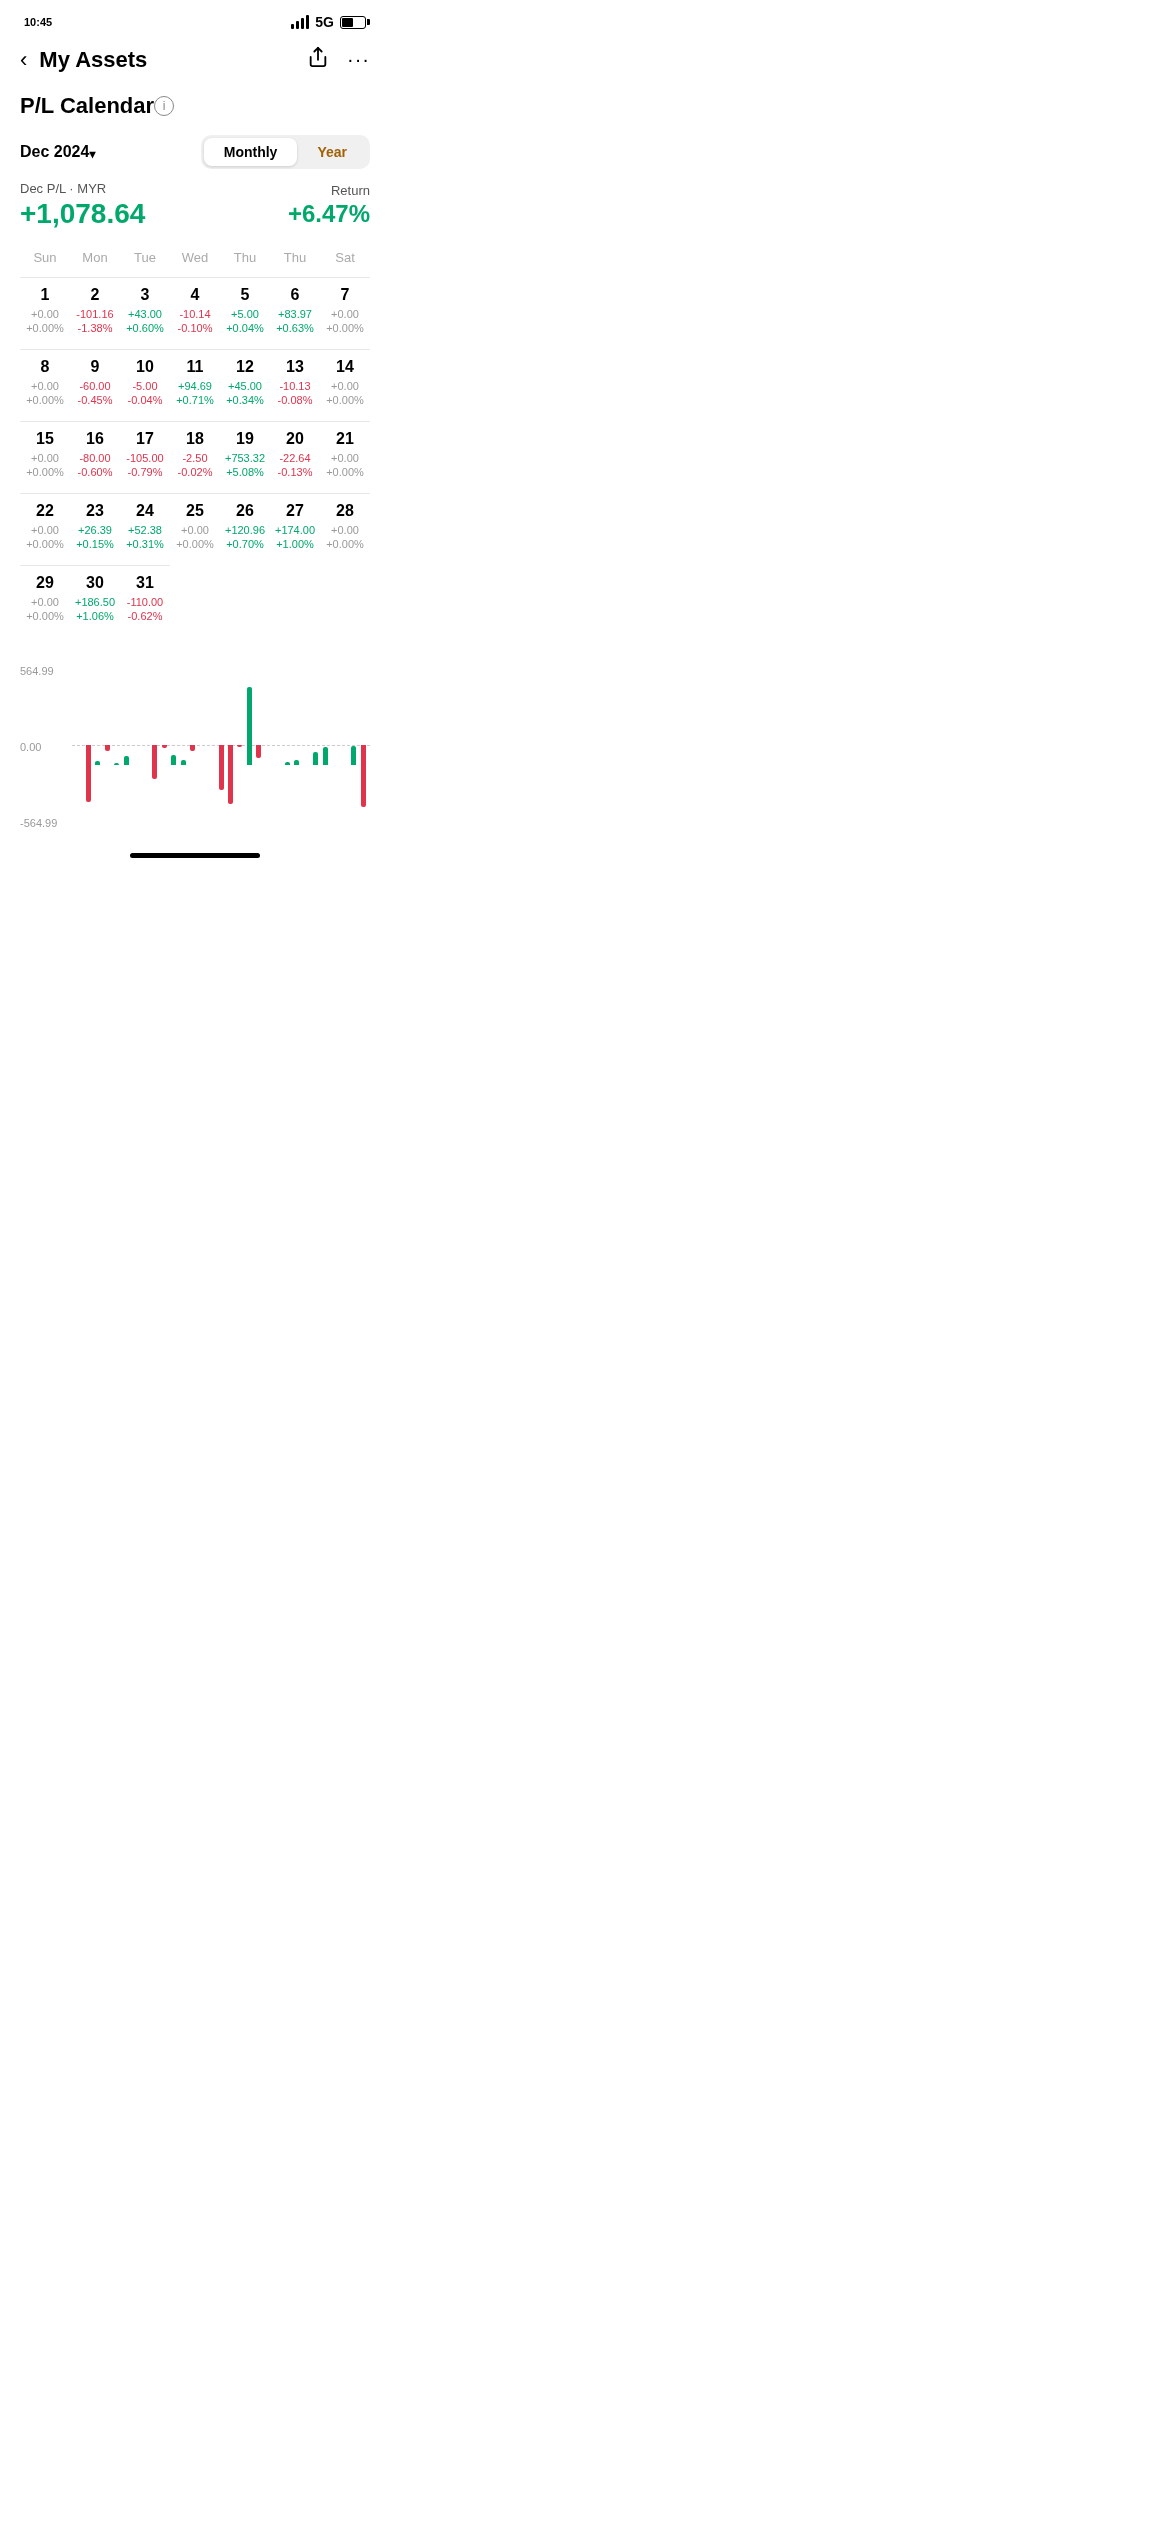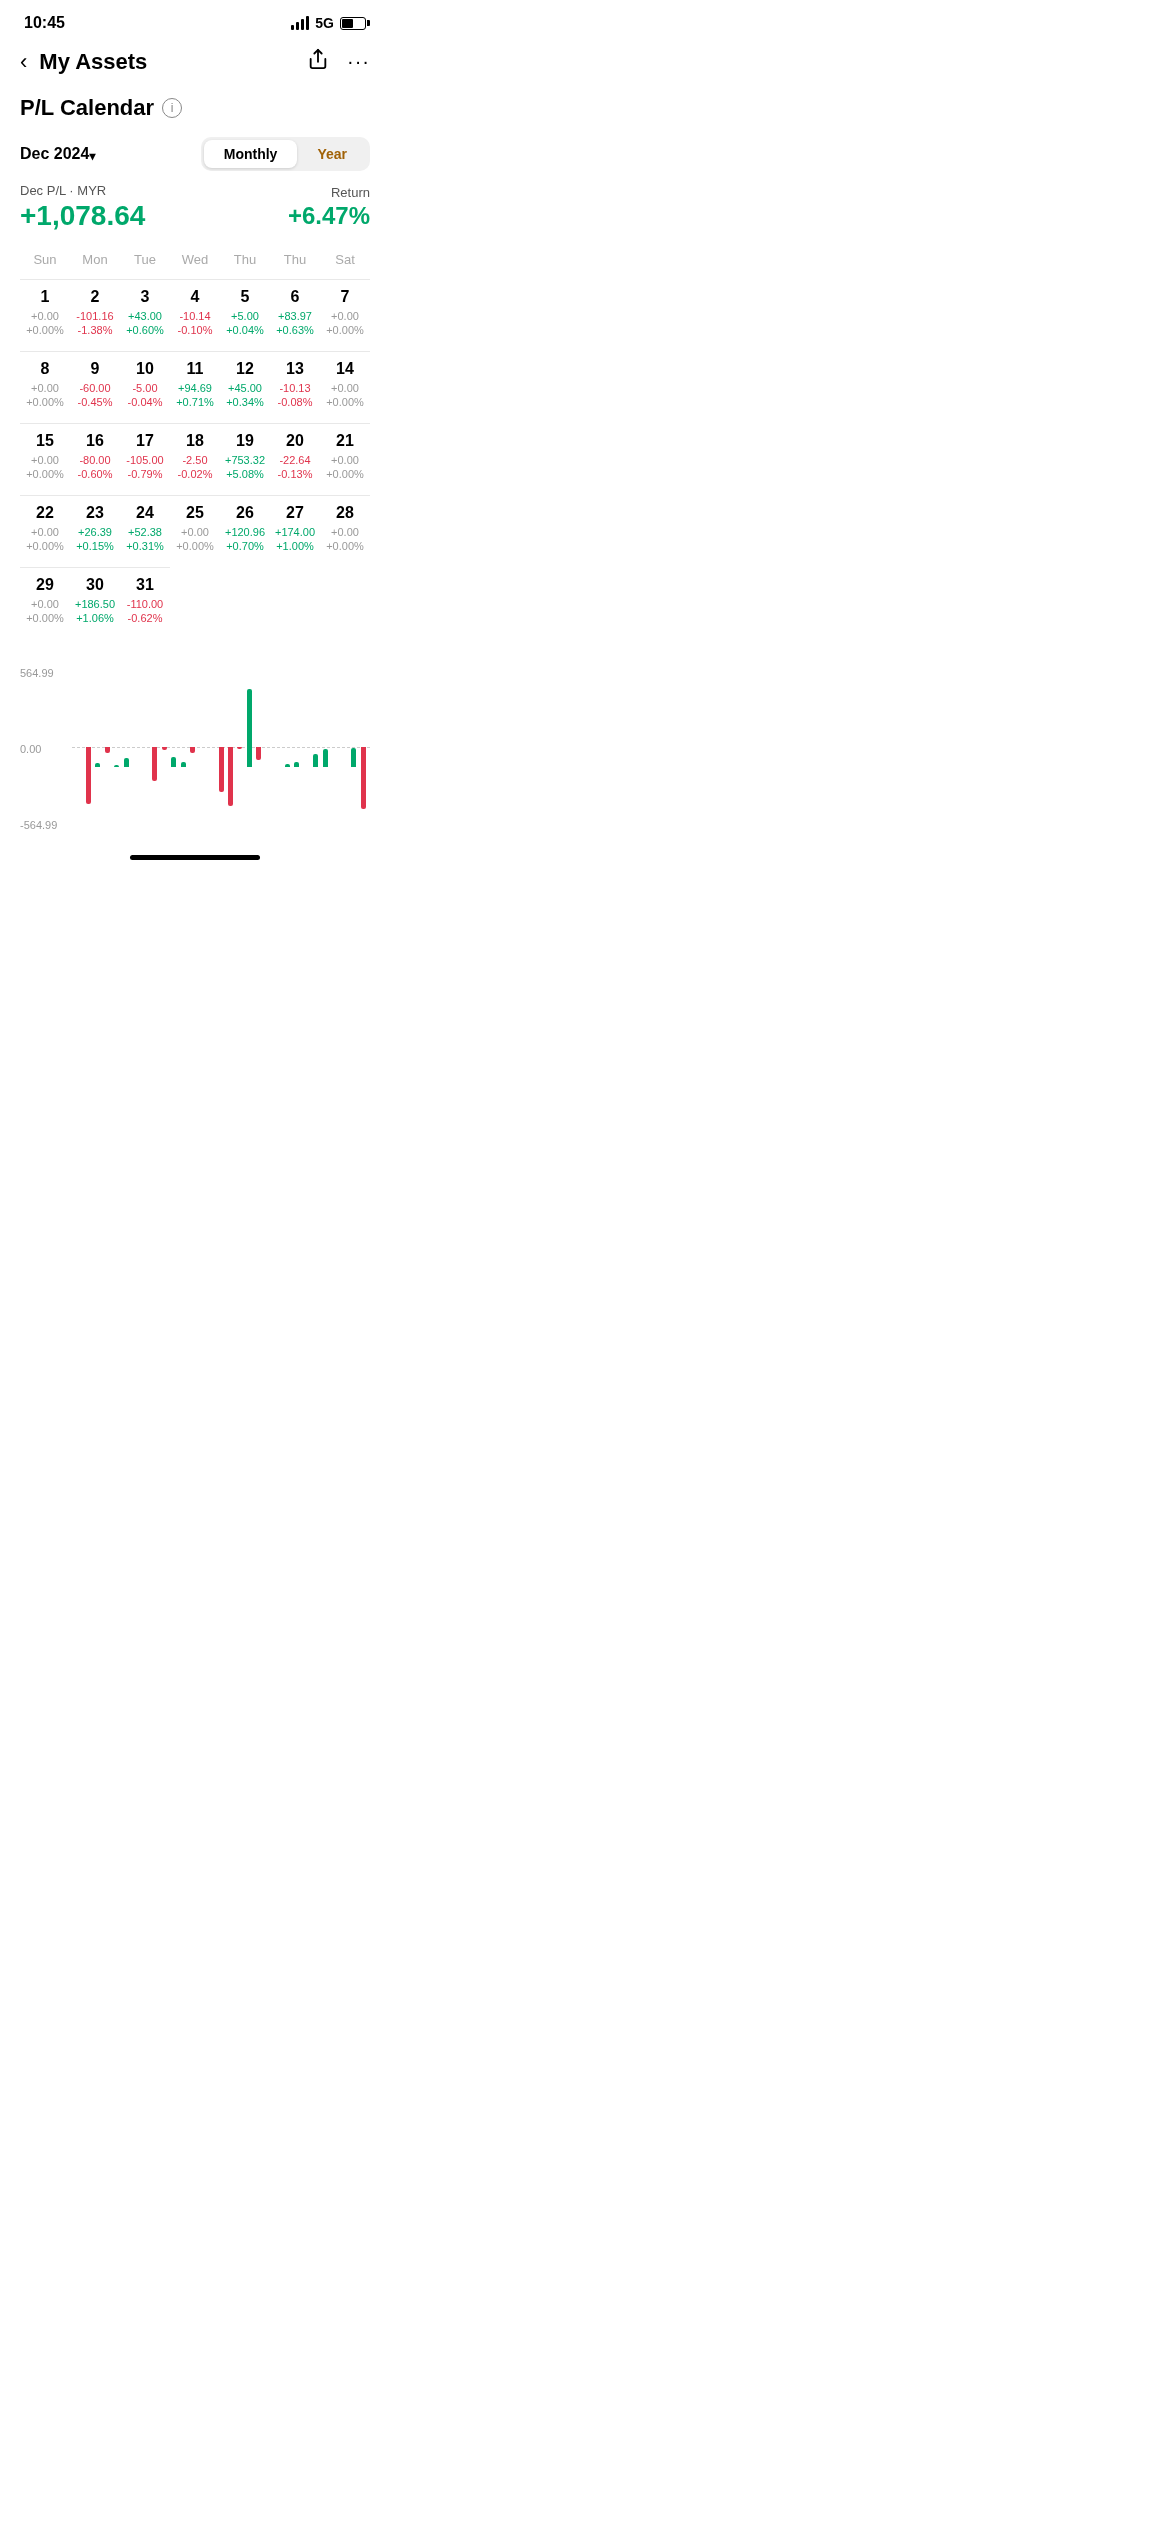--- a/index.html
+++ b/index.html
@@ -14,21 +14,21 @@
 
     
     .status-bar {
       display: flex;
       justify-content: space-between;
       align-items: center;
       padding: 14px 24px 8px;
       font-size: 15px;
       font-weight: 600;
     }
-    .status-time { font-size: 16px; font-weight: 700; }
+    .status-time { font-size: 11px; font-weight: 700; }
     .status-icons { display: flex; align-items: center; gap: 6px; font-size: 13px; font-weight: 600; }
     .signal-bars { display: flex; align-items: flex-end; gap: 2px; height: 14px; }
     .signal-bar { width: 3px; background: #000; border-radius: 1px; }
     .battery-icon {
       width: 26px; height: 13px; border: 1.5px solid #000; border-radius: 3px;
       position: relative; display: flex; align-items: center; padding: 1px;
     }
     .battery-icon::after {
       content: ''; position: absolute; right: -5px; top: 50%;
       transform: translateY(-50%); width: 3px; height: 6px;
@@ -46,21 +46,21 @@
     .header-left { display: flex; align-items: center; gap: 12px; }
     .back-btn { font-size: 22px; color: #000; cursor: pointer; }
     .header-title { font-size: 22px; font-weight: 700; color: #000; }
     .header-right { display: flex; align-items: center; gap: 18px; }
     .header-icon { font-size: 20px; color: #000; cursor: pointer; }
 
     
     .content { padding: 0 20px; }
 
     .page-title-row {
-      display: flex; align-items: center; gap: 8px;
+      display: flex; align-items: center; 
       padding: 8px 0 16px;
     }
     .page-title { font-size: 22px; font-weight: 700; color: #000; }
     .info-icon {
       width: 20px; height: 20px; border: 1.5px solid #888;
       border-radius: 50%; display: flex; align-items: center;
       justify-content: center; font-size: 12px; color: #888;
     }
 
     

